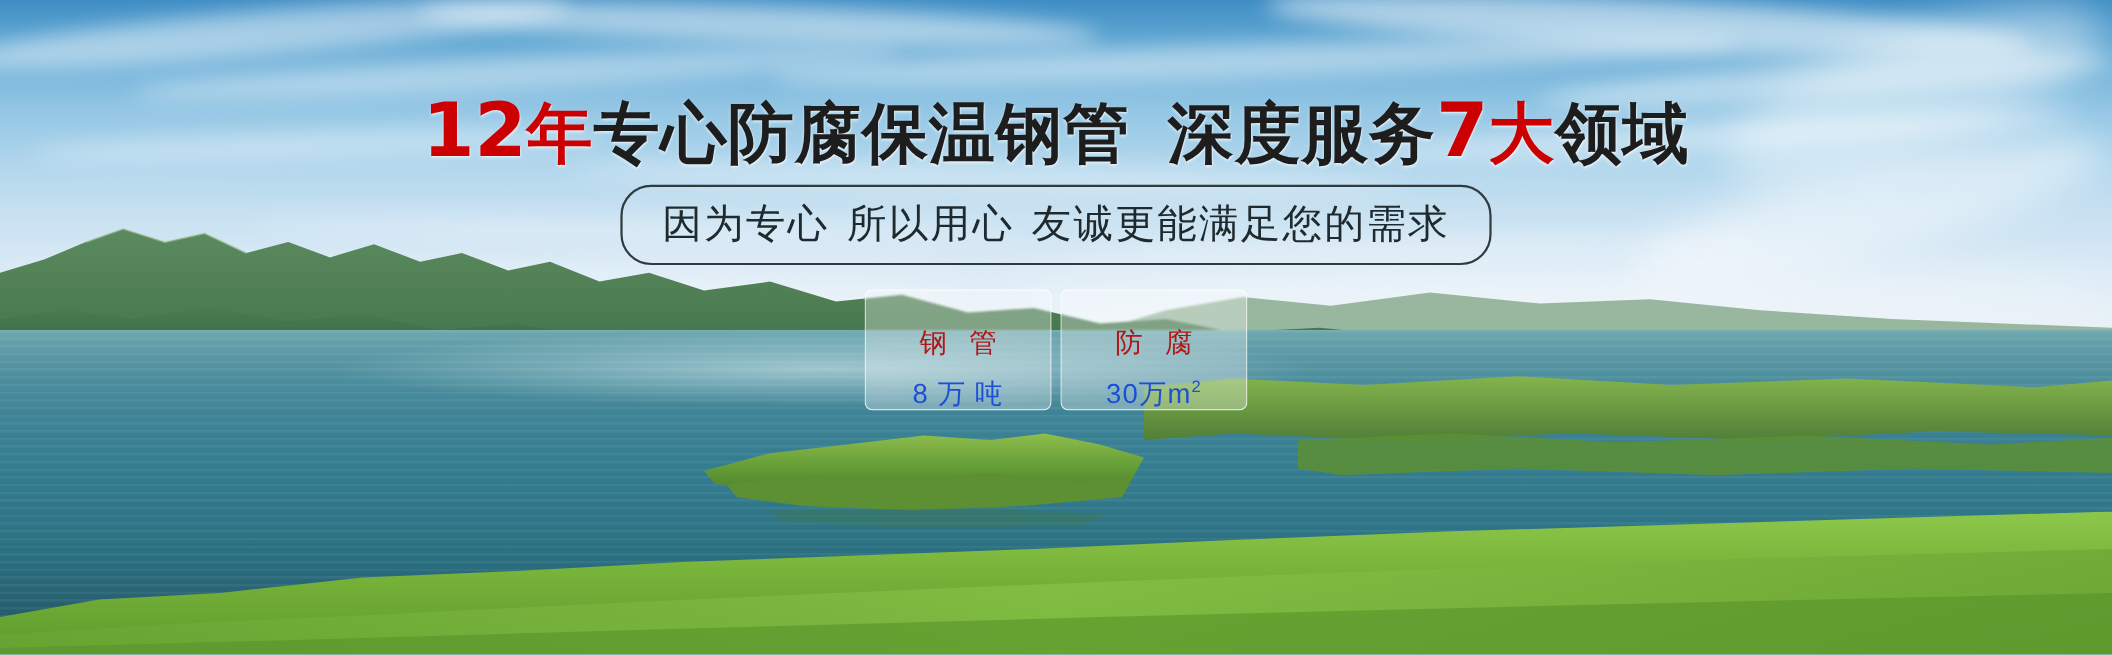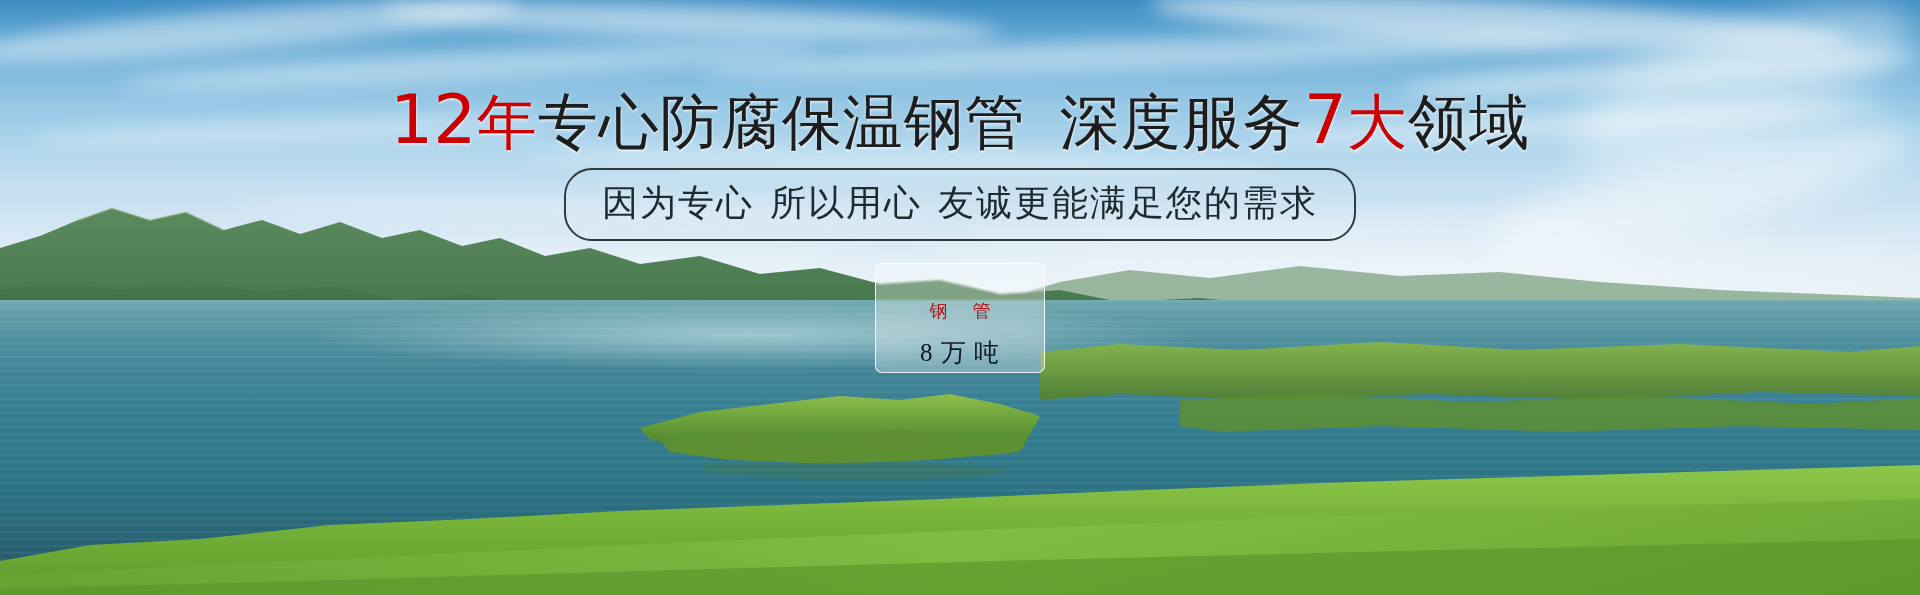--- a/index.html
+++ b/index.html
@@ -99,21 +99,21 @@
     position:absolute; left:0; top:0; width:1920px; height:595px;
   }
 
   .headline {
     position:absolute;
     left:0; top:80px;
     width:1920px;
     text-align:center;
     white-space:nowrap;
     font-size:60px;
-    font-weight:normal;
+    font-weight:bold;
     letter-spacing:1px;
     color:#1d1d1d;
     text-shadow:
        0 2px 3px rgba(255,255,255,0.55),
        1px 1px 0 rgba(255,255,255,0.3);
     font-family:"DejaVu Sans","Liberation Sans",sans-serif;
   }
   .headline .num {
     color:#cc0000;
     font-size:68px;
@@ -154,33 +154,33 @@
     border:1px solid rgba(255,255,255,0.85);
     border-radius:7px;
     background:rgba(255,255,255,0.30);
     display:flex;
     flex-direction:column;
     align-items:center;
     justify-content:center;
     backdrop-filter:blur(1px);
   }
   .card-label {
-    font-size:18px;
+    font-size:25px;
     color:#b01818;
     letter-spacing:7px;
     text-indent:7px;
     margin-bottom:13px;
-    font-family:Liberation Mono, monospace;
+    font-family:Liberation Serif, serif;
     margin-top:32px;
   }
   .card-value {
     font-size:25px;
-    color:#0f172a;
+    color:#1d4ed8;
     letter-spacing:1px;
-    font-family:Liberation Serif, serif;
+    font-family:Liberation Sans, sans-serif;
   }
   .card-value sup {
     font-size:15px;
     vertical-align:super;
   }
 </style>
 </head>
 <body>
 
 <div class="banner">
@@ -301,18 +301,24 @@
 
     <div class="cards">
 
       <div class="card">
         <div class="card-label">钢 管</div>
         <div class="card-value">
           <span>8 万 吨</span>
         </div>
       </div>
 
+      <div class="card">
+        <div class="card-label">防 腐</div>
+        <div class="card-value">
+          <span>30万m</span><sup>2</sup>
+        </div>
+      </div>
 
 
     </div>
 
   </div>
 </div>
 
 </body></html>

